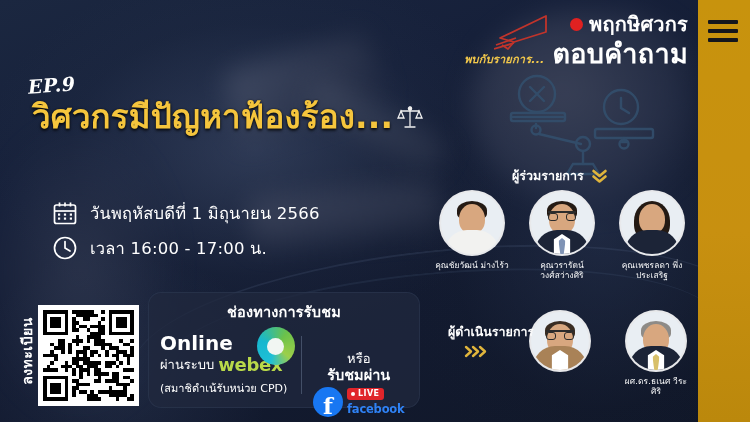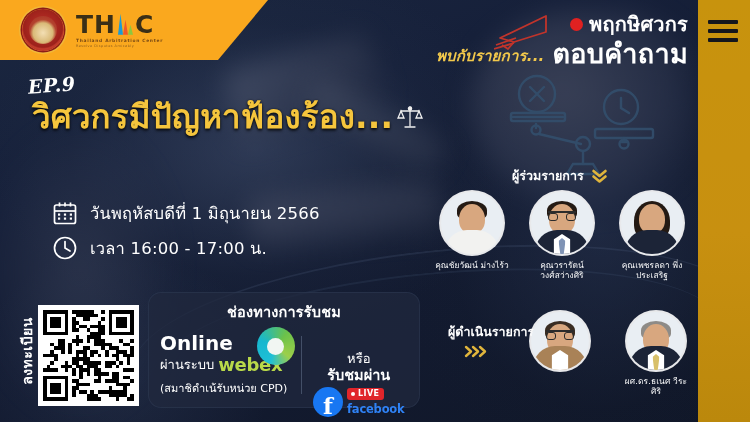--- a/index.html
+++ b/index.html
@@ -110,21 +110,21 @@
   .hamburger {
     position: absolute; right: 12px; top: 20px; width: 30px; height: 22px;
     display: flex; flex-direction: column; justify-content: space-between; z-index: 7;
   }
   .hamburger span { display: block; height: 3.6px; background: #14161c; border-radius: 1px; }
 
   
   .prog-brand { position: absolute; right: 62px; top: 8px; text-align: right; z-index: 5; }
   .prog-row1 { display: flex; align-items: center; justify-content: flex-end; gap: 6px; }
   .prog-meet {
-    font-size: 15px; color: #f2c84b; font-style: italic; font-weight: 700;
+    font-size: 11px; color: #f2c84b; font-style: italic; font-weight: 700;
     letter-spacing: .2px; white-space: nowrap;
   }
   .red-dot { width: 13px; height: 13px; border-radius: 50%; background: #e02121; display: inline-block; }
   .prog-name1 { font-size: 20px; color: #ffffff; font-weight: 700; letter-spacing: .2px; }
   .prog-name2 { font-size: 27px; color: #ffffff; font-weight: 700; line-height: 1.05; letter-spacing: .3px; }
   .megaphone {
     position: absolute; right: 196px; top: 12px; width: 60px; height: 38px; z-index: 5;
   }
   .prog-stack { display: flex; flex-direction: column; align-items: flex-end; }
   .prog-line-b { display: flex; align-items: flex-end; gap: 8px; }
@@ -318,36 +318,20 @@
       <circle cx="33" cy="58" r="4.5"></circle>
       <path d="M36 62 L78 72 M118 70 L124 70"></path>
       <circle cx="121" cy="72" r="4.5"></circle>
       <path d="M121 68 L121 66"></path>
       <circle cx="80" cy="72" r="7"></circle>
       <path d="M80 79 L80 92"></path>
       <path d="M70 92 L90 92 L96 102 L64 102 Z"></path>
     </g>
   </svg>
 
-  <div class="top-banner">
-    <div class="seal"></div>
-    <div class="thac-logo">
-      <div class="thac-word">
-        <span>TH</span>
-        <span class="thac-a-mark">
-            <i></i>
-            <i></i>
-            <i></i>
-          </span>
-        <span>C</span>
-      </div>
-      <div class="thac-sub1">Thailand Arbitration Center</div>
-      <div class="thac-sub2">Resolve Disputes Amicably</div>
-    </div>
-  </div>
 
   <svg class="megaphone" viewBox="0 0 60 38" fill="none">
     <g stroke="#c0342b" stroke-width="1.8" fill="none" stroke-linejoin="round">
       <path d="M6 26 L52 4 L52 20 L20 30 Z"></path>
       <path d="M20 30 L14 37 L8 33"></path>
       <path d="M2 33 L22 26 M0 37 L20 31"></path>
     </g>
   </svg>
   <div class="prog-brand">
     <div class="prog-stack">

